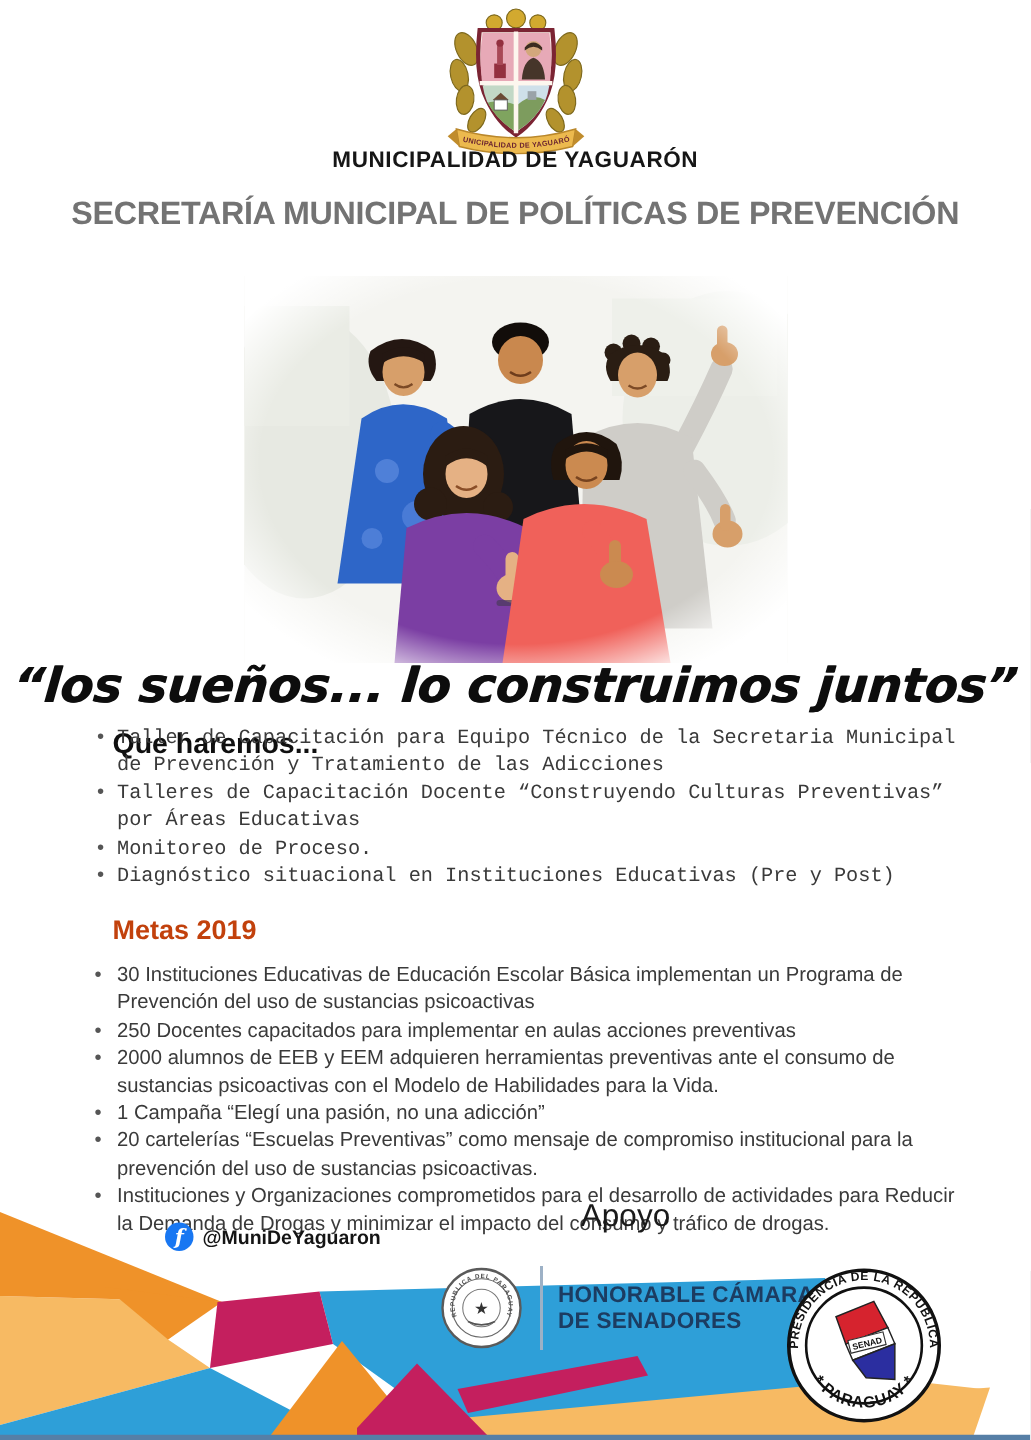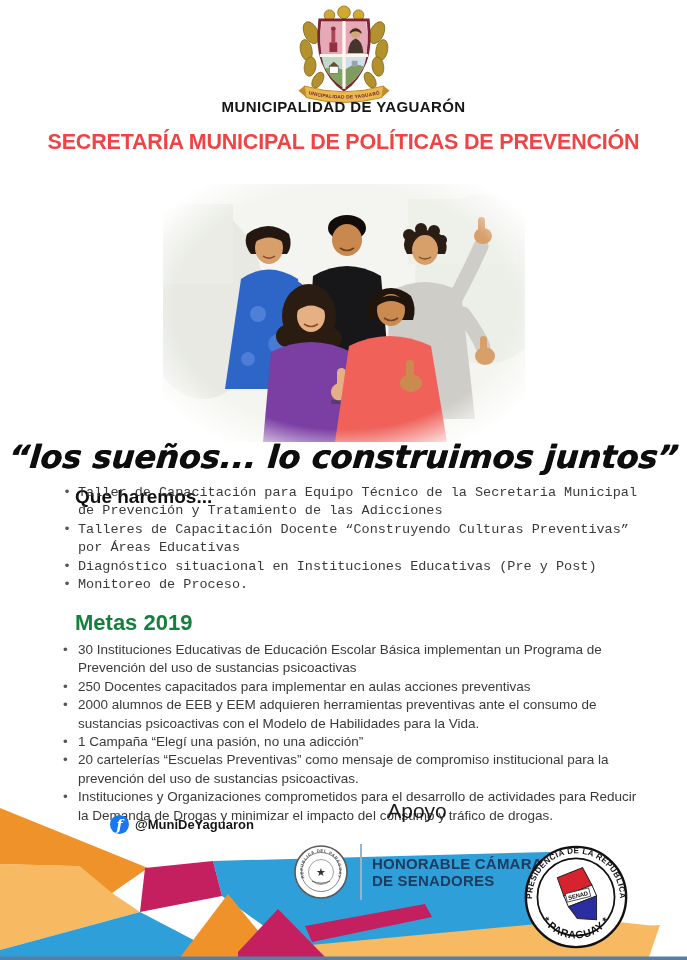--- a/index.html
+++ b/index.html
@@ -7,31 +7,31 @@
     position:relative;width:687px;height:960px;background:#ffffff;
     overflow:hidden;font-family:"Liberation Sans",sans-serif;color:#222;
     margin:0 auto;
   }
   .abs{position:absolute;}
   
   .crest{left:281px;top:5px;width:126px;height:98px;}
   .muni-name{left:0;top:98px;width:687px;text-align:center;
     font-size:15px;font-weight:bold;letter-spacing:.4px;color:#161616;}
   .title{left:0;top:131px;width:687px;text-align:center;
-    font-size:21.5px;line-height:23.5px;font-weight:bold;color:#ef4444;letter-spacing:-.2px;}
+    font-size:21.5px;line-height:23.5px;font-weight:bold;color:#737373;letter-spacing:-.2px;}
   
   .photo{left:163px;top:184px;width:362px;height:258px;}
   
   .slogan{left:0;top:438px;width:687px;text-align:center;
     font-family:"DejaVu Sans",sans-serif;font-style:italic;font-weight:bold;
     font-size:32px;color:#0d0d0d;transform:skewX(-5deg);
     text-shadow:.6px 0 0 #0d0d0d;}
   
   .h-que{left:75px;top:486px;font-size:19px;font-weight:bold;color:#0f0f0f;}
-  .h-metas{left:75px;top:610px;font-size:22px;font-weight:bold;color:#15803d;}
+  .h-metas{left:75px;top:610px;font-size:18px;font-weight:bold;color:#c2410c;}
   ul.bullets{list-style:none;margin:0;padding:0;width:592px;
     font-size:13.5px;line-height:18.4px;color:#3a3a3a;}
   .list-que{left:58px;top:484px;font-family:Liberation Mono, monospace;}
   .list-metas{left:58px;top:641px;}
   ul.bullets li{position:relative;padding-left:20px;}
   ul.bullets li::before{content:"•";position:absolute;left:5px;top:0;color:#555;}
   
   .apoyo{left:417px;top:799px;transform:translateX(-50%);font-size:21px;color:#1a1a1a;text-align:right;}
   .social{left:110px;top:814px;z-index:3;}
   .social-row{display:flex;align-items:center;gap:6px;height:21px;margin-bottom:2px;}
@@ -182,23 +182,23 @@
   <div class="abs slogan">“los sueños... lo construimos juntos”</div>
 
   <h2 class="abs h-que" style="margin:0;">Que haremos...</h2>
   <ul class="abs bullets list-que">
 
       <li><span>Taller de Capacitación para Equipo Técnico de la Secretaria Municipal de Prevención y Tratamiento de las Adicciones</span></li>
 
       <li><span>Talleres de Capacitación Docente “Construyendo Culturas Preventivas” por Áreas Educativas</span></li>
 
 
+      <li><span>Monitoreo de Proceso.</span></li>
+
       <li><span>Diagnóstico situacional en Instituciones Educativas (Pre y Post)</span></li>
-
-      <li><span>Monitoreo de Proceso.</span></li>
     </ul>
 
   <h2 class="abs h-metas" style="margin:0;">Metas 2019</h2>
   <ul class="abs bullets list-metas">
 
       <li><span>30 Instituciones Educativas de Educación Escolar Básica implementan un Programa de Prevención del uso de sustancias psicoactivas</span></li>
 
       <li><span>250 Docentes capacitados para implementar en aulas acciones preventivas</span></li>
 
       <li><span>2000 alumnos de EEB y EEM adquieren herramientas preventivas ante el consumo de sustancias psicoactivas con el Modelo de Habilidades para la Vida.</span></li>

